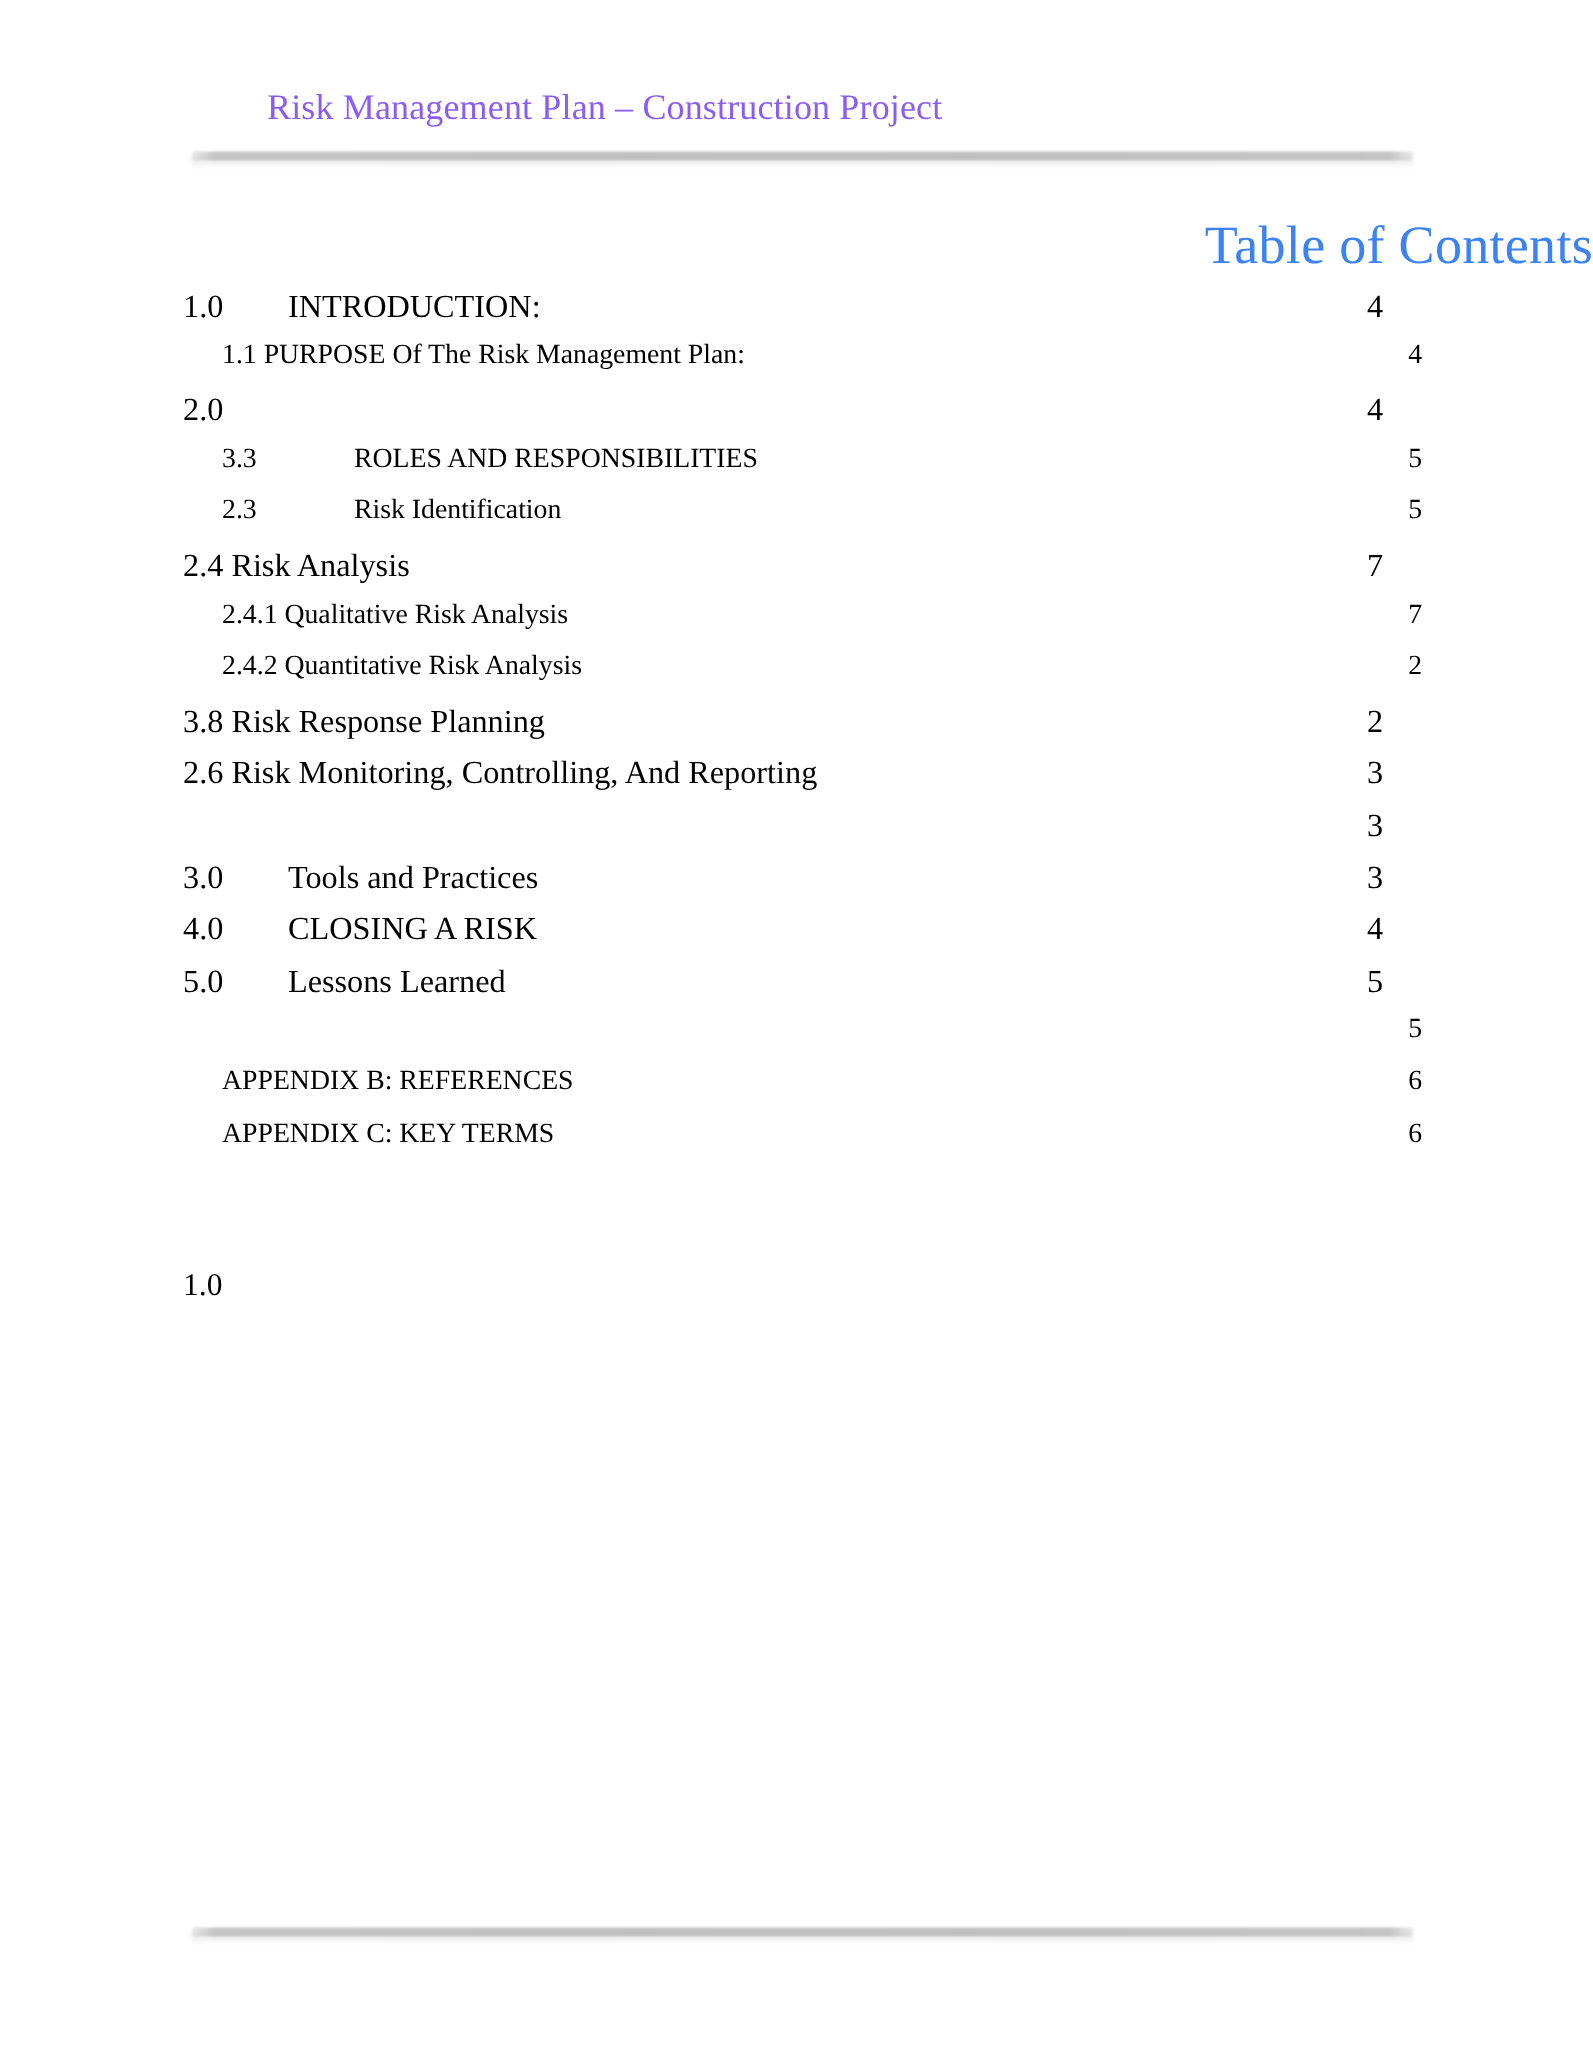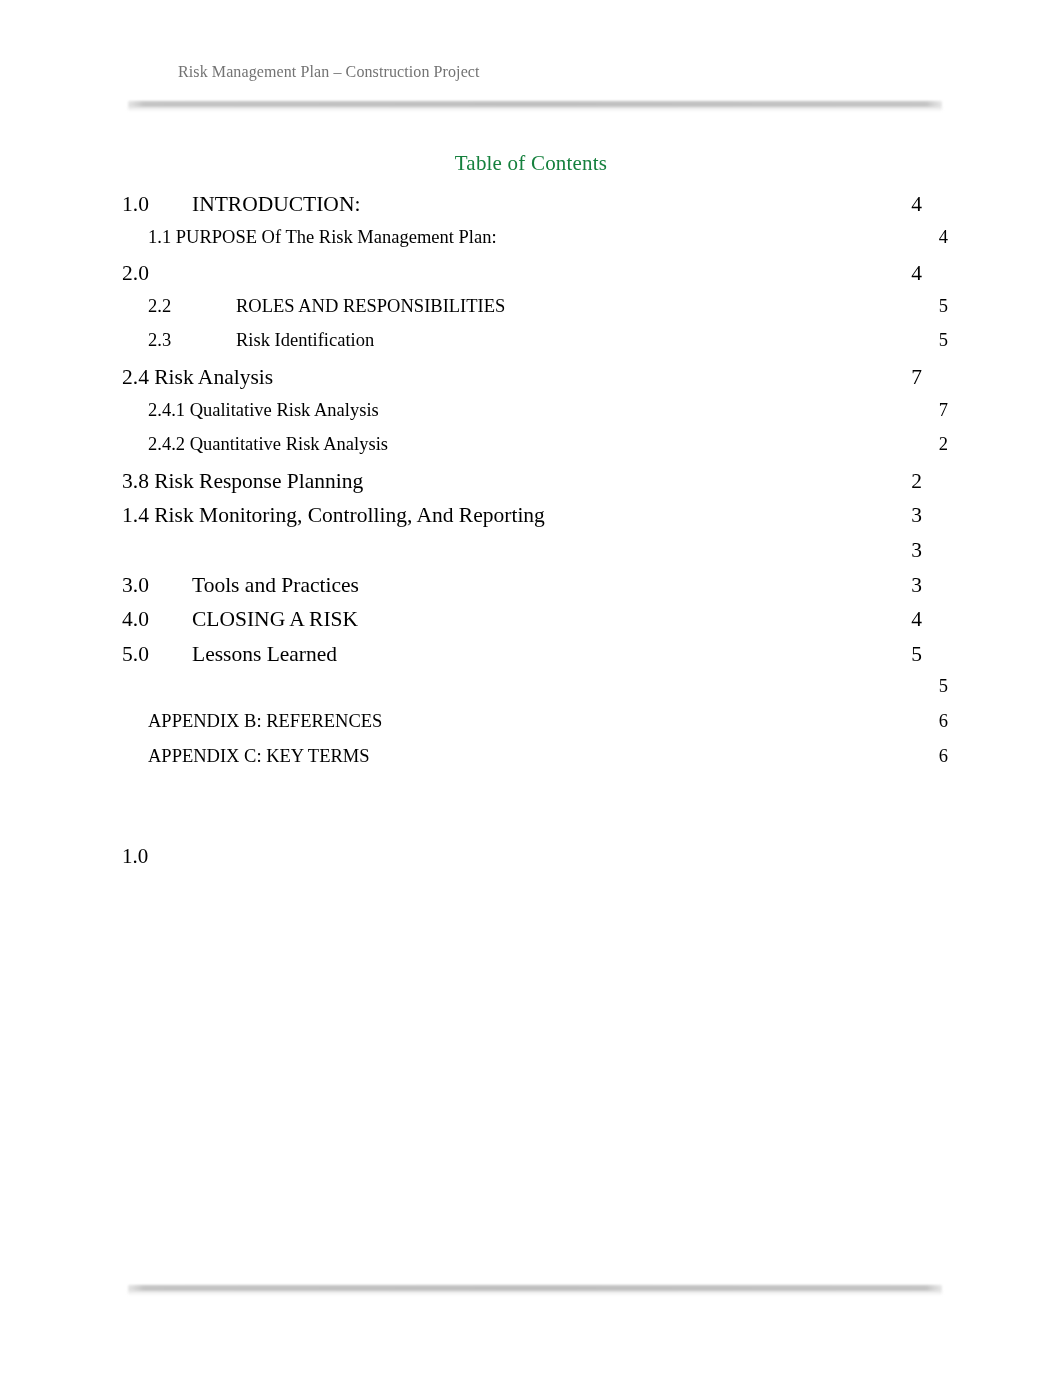--- a/index.html
+++ b/index.html
@@ -18,25 +18,25 @@
     color: #000000;
     overflow: hidden;
     box-sizing: border-box;
   }
 
   
   .doc-header {
     position: absolute;
     left: 178px;
     top: 60px;
-    font-size: 16px;
+    font-size: 24px;
     line-height: 24px;
     letter-spacing: 0.1px;
     white-space: nowrap;
-    color: #737373;
+    color: #8b5cf6;
   }
 
   .rule {
     position: absolute;
     left: 128px;
     width: 814px;
     height: 6px;
     background: linear-gradient(to right,
                 #e6e6e6 0%, #c2c2c2 2%, #bdbdbd 50%, #c2c2c2 98%, #e8e8e8 100%);
     border-radius: 1px;
@@ -56,24 +56,24 @@
   }
   .rule-shadow.header-shadow { top: 107px; }
   .rule-shadow.footer-shadow { top: 1291px; }
 
   
   .toc-title {
     position: absolute;
     left: 0;
     right: 0;
     top: 146px;
-    text-align: center;
-    font-size: 21px;
+    text-align: right;
+    font-size: 36px;
     line-height: 34px;
-    color: #15803d;
+    color: #3b82f6;
     letter-spacing: 0.2px;
   }
 
   
   .toc {
     position: absolute;
     left: 122px;
     top: 192px;
     width: 800px;
   }
@@ -178,21 +178,21 @@
         <span class="toc-label">1.1 PURPOSE Of The Risk Management Plan:</span>
         <span class="toc-leader"></span>
         <span class="toc-page">4</span>
       </div>
       <div class="toc-row lvl1 tabbed gap-before-leader">
         <span class="toc-num">2.0</span>
         <span class="toc-leader"></span>
         <span class="toc-page">4</span>
       </div>
       <div class="toc-row lvl2 tabbed">
-        <span class="toc-num">2.2</span>
+        <span class="toc-num">3.3</span>
         <span class="toc-label">ROLES AND RESPONSIBILITIES</span>
         <span class="toc-leader"></span>
         <span class="toc-page">5</span>
       </div>
       <div class="toc-row lvl2 tabbed">
         <span class="toc-num">2.3</span>
         <span class="toc-label">Risk Identification</span>
         <span class="toc-leader"></span>
         <span class="toc-page">5</span>
       </div>
@@ -210,21 +210,21 @@
         <span class="toc-label">2.4.2 Quantitative Risk Analysis</span>
         <span class="toc-leader"></span>
         <span class="toc-page">2</span>
       </div>
       <div class="toc-row lvl1">
         <span class="toc-label">3.8 Risk Response Planning</span>
         <span class="toc-leader"></span>
         <span class="toc-page">2</span>
       </div>
       <div class="toc-row lvl1">
-        <span class="toc-label">1.4 Risk Monitoring, Controlling, And Reporting</span>
+        <span class="toc-label">2.6 Risk Monitoring, Controlling, And Reporting</span>
         <span class="toc-leader"></span>
         <span class="toc-page">3</span>
       </div>
       <div class="toc-row lvl1 gap-before-leader">
         <span class="toc-leader"></span>
         <span class="toc-page">3</span>
       </div>
       <div class="toc-row lvl1 tabbed gap-before-leader">
         <span class="toc-num">3.0</span>
         <span class="toc-label">Tools and Practices</span>

